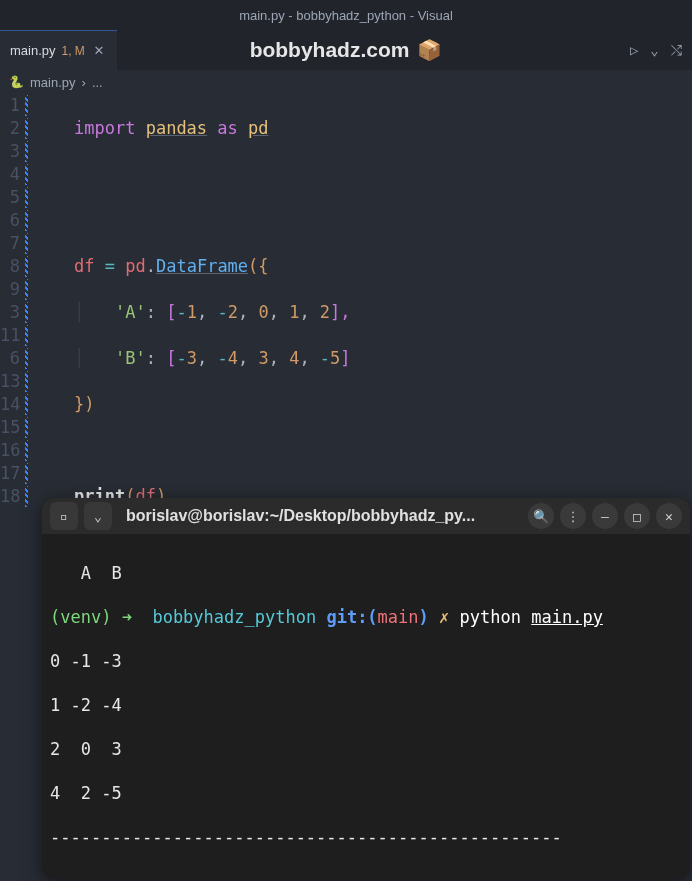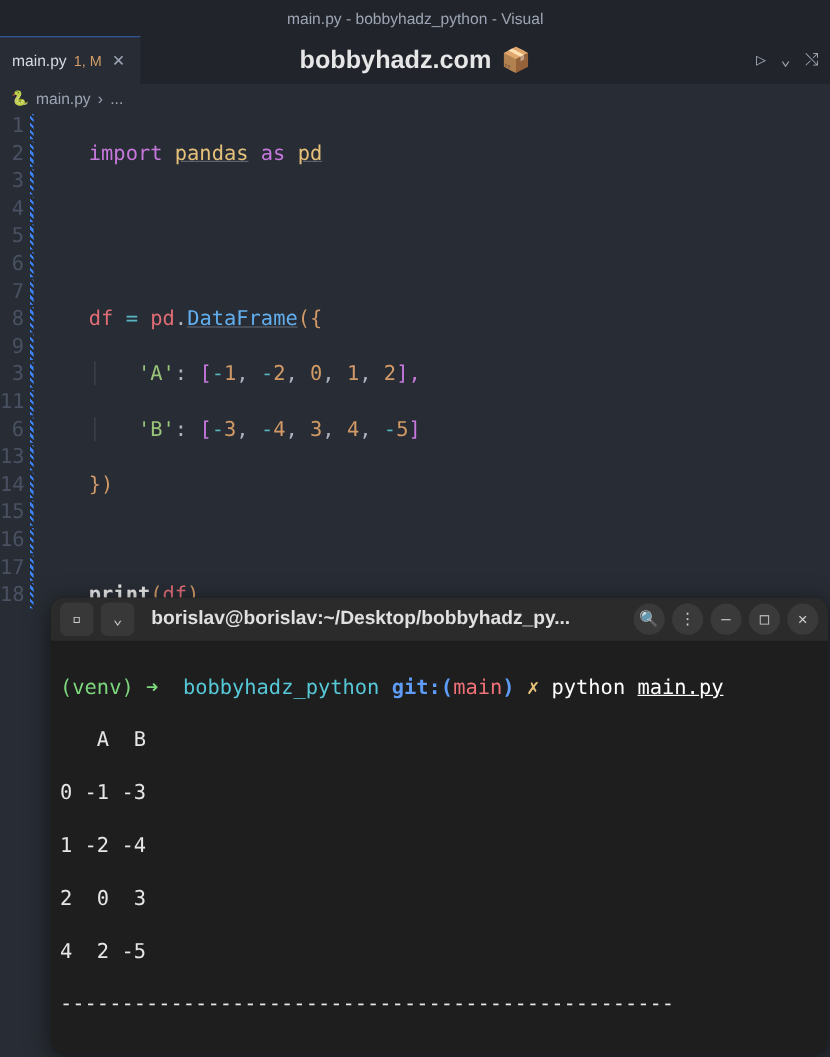--- a/index.html
+++ b/index.html
@@ -295,22 +295,22 @@
         <span>—</span>
       </div>
     <div class="term-btn round">
         <span>□</span>
       </div>
     <div class="term-btn round">
         <span>✕</span>
       </div>
   </div>
   <div class="term-body">
+<div>   A  B</div>
 <div><span class="tg">(venv)</span> <span class="tarrow">➜</span>  <span class="ta">bobbyhadz_python</span> <span class="tb">git:(</span><span class="tr">main</span><span class="tb">)</span> <span class="ty">✗</span> <span class="tw">python</span> <span class="tw tu">main.py</span></div>
-<div>   A  B</div>
 <div>0 -1 -3</div>
 <div>1 -2 -4</div>
 <div>2  0  3</div>
 <div>4  2 -5</div>
 <div>--------------------------------------------------</div>
 
 
 
 
 

